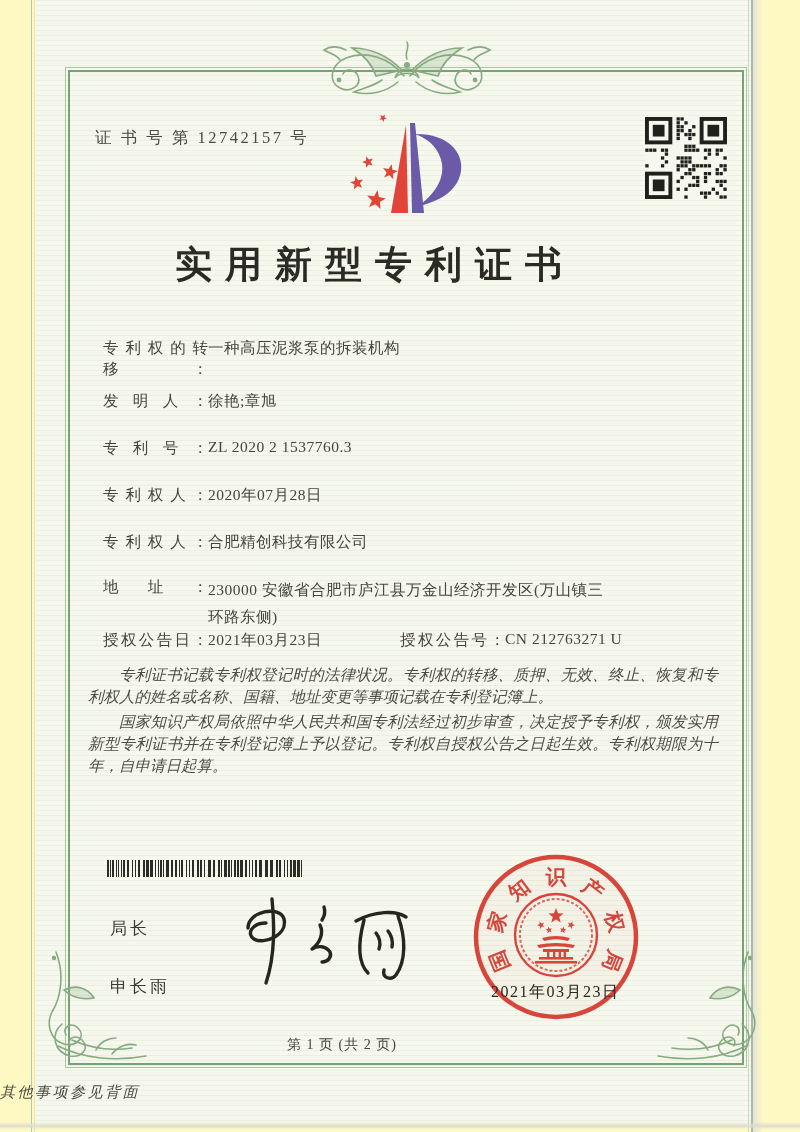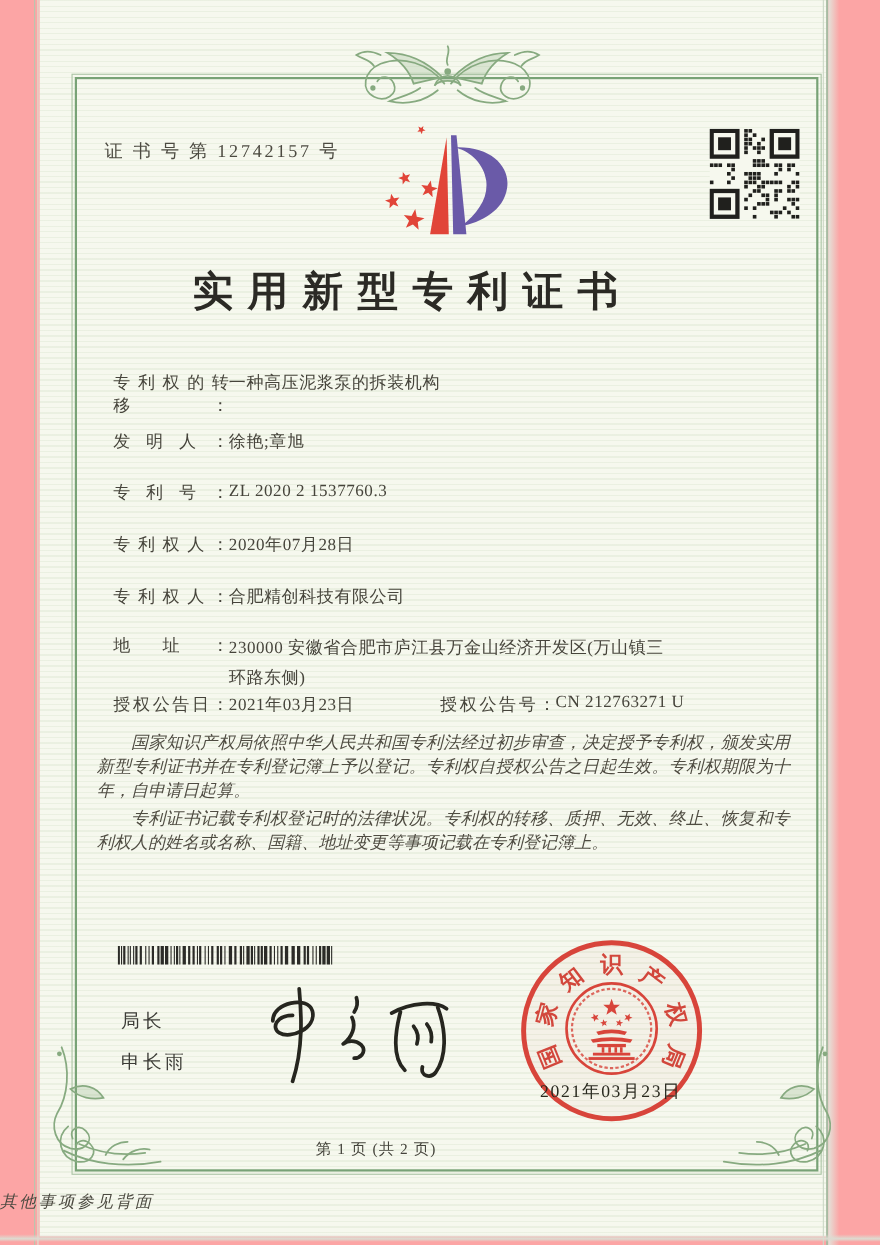--- a/index.html
+++ b/index.html
@@ -1,17 +1,17 @@
 <!DOCTYPE html>
 <html><head>
 <meta charset="utf-8">
 <style>
   html,body{margin:0;padding:0;}
   body{background:#e8e8e2;font-family:"Liberation Serif","DejaVu Serif",serif;}
-  .page{position:relative;width:800px;height:1132px;margin:0 auto;background:#fca5a5;overflow:hidden;}
+  .page{position:relative;width:800px;height:1132px;margin:0 auto;background:#fef9c3;overflow:hidden;}
   
   .sheet{position:absolute;left:36px;top:0;width:716px;height:1124px;
     background:repeating-linear-gradient(180deg,rgba(173,198,158,.16) 0 1px,rgba(255,255,255,0) 1px 5px),#f6f8ee;}
   .edge{position:absolute;}
   .edge-l1{left:31px;top:0;width:1px;height:1132px;background:#b4c8af;}
   .edge-l2{left:34px;top:0;width:1px;height:1132px;background:#dbe6d5;}
   .edge-r1{left:748px;top:0;width:1px;height:1132px;background:#ccd8c6;}
   .edge-r2{left:751px;top:0;width:2px;height:1132px;background:#a8bba2;}
   .edge-rshadow{left:753px;top:0;width:10px;height:1132px;background:linear-gradient(90deg,#e3e3da,rgba(252,252,247,0));}
   .edge-b{left:0;top:1122px;width:800px;height:7px;background:linear-gradient(180deg,rgba(226,226,216,0),#dcdcd2 60%,rgba(252,252,247,0));}
@@ -30,21 +30,21 @@
   .r-name{top:338px}.r-inv{top:391px}.r-pno{top:438px}.r-fdate{top:485px}.r-pat{top:532px}.r-addr{top:577px}
   .grant-row{position:absolute;top:630px;left:0;width:676px;height:24px;color:#46443b;font-size:15.5px;}
   .gpair1{position:absolute;left:103px;display:flex;}
   .gpair2{position:absolute;left:400px;display:flex;}
   .paras{position:absolute;left:88px;top:664px;width:630px;color:#4f4c42;}
   .paras p{margin:0;font-style:italic;font-size:15.5px;line-height:22px;text-align:justify;text-indent:2em;
     font-family:"DejaVu Serif","Liberation Serif",serif;}
   .paras p + p{margin-top:3px;}
   .director-title{position:absolute;left:110px;top:917px;font-size:17px;letter-spacing:3px;color:#3b3b36;
     font-family:"Liberation Sans","DejaVu Sans",sans-serif;}
-  .director-name{position:absolute;left:110px;top:954px;font-size:17px;letter-spacing:3px;color:#3b3b36;
+  .director-name{position:absolute;left:110px;top:975px;font-size:17px;letter-spacing:3px;color:#3b3b36;
     font-family:"Liberation Sans","DejaVu Sans",sans-serif;}
   .seal-date{position:absolute;left:491px;top:982px;font-size:16px;letter-spacing:1.5px;color:#29291f;z-index:6;}
   .page-info{position:absolute;left:2px;top:1036px;width:680px;text-align:center;font-size:14px;
     letter-spacing:1px;color:#45443c;}
   .back-note{position:absolute;left:0;top:1083px;width:740px;font-style:italic;
     font-size:15px;letter-spacing:2.5px;color:#4c4a41;font-family:"DejaVu Serif","Liberation Serif",serif;}
   .seal-char{font-size:20.5px;font-weight:bold;fill:#d03a2f;font-family:"Liberation Serif","DejaVu Serif",serif;}
   svg{display:block;}
 </style>
 </head>
@@ -258,22 +258,22 @@
       <span class="flabel">授权公告日：</span>
       <span class="fvalue">2021年03月23日</span>
     </div>
     <div class="gpair2">
       <span class="flabel">授权公告号：</span>
       <span class="fvalue">CN 212763271 U</span>
     </div>
   </div>
 
   <div class="paras">
+    <p>专利证书记载专利权登记时的法律状况。专利权的转移、质押、无效、终止、恢复和专利权人的姓名或名称、国籍、地址变更等事项记载在专利登记簿上。</p>
     <p>国家知识产权局依照中华人民共和国专利法经过初步审查，决定授予专利权，颁发实用新型专利证书并在专利登记簿上予以登记。专利权自授权公告之日起生效。专利权期限为十年，自申请日起算。</p>
-    <p>专利证书记载专利权登记时的法律状况。专利权的转移、质押、无效、终止、恢复和专利权人的姓名或名称、国籍、地址变更等事项记载在专利登记簿上。</p>
   </div>
 
   <svg class="orn" id="barcode" style="left:107px;top:860px;" width="200" height="17" viewBox="0 0 200 17">
       <rect x="0" y="0" width="2" height="17" fill="#2b2b27"></rect>
       <rect x="3" y="0" width="1" height="17" fill="#2b2b27"></rect>
       <rect x="5" y="0" width="2" height="17" fill="#2b2b27"></rect>
       <rect x="9" y="0" width="1" height="17" fill="#2b2b27"></rect>
       <rect x="11" y="0" width="1" height="17" fill="#2b2b27"></rect>
       <rect x="14" y="0" width="1" height="17" fill="#2b2b27"></rect>
       <rect x="16" y="0" width="2" height="17" fill="#2b2b27"></rect>

